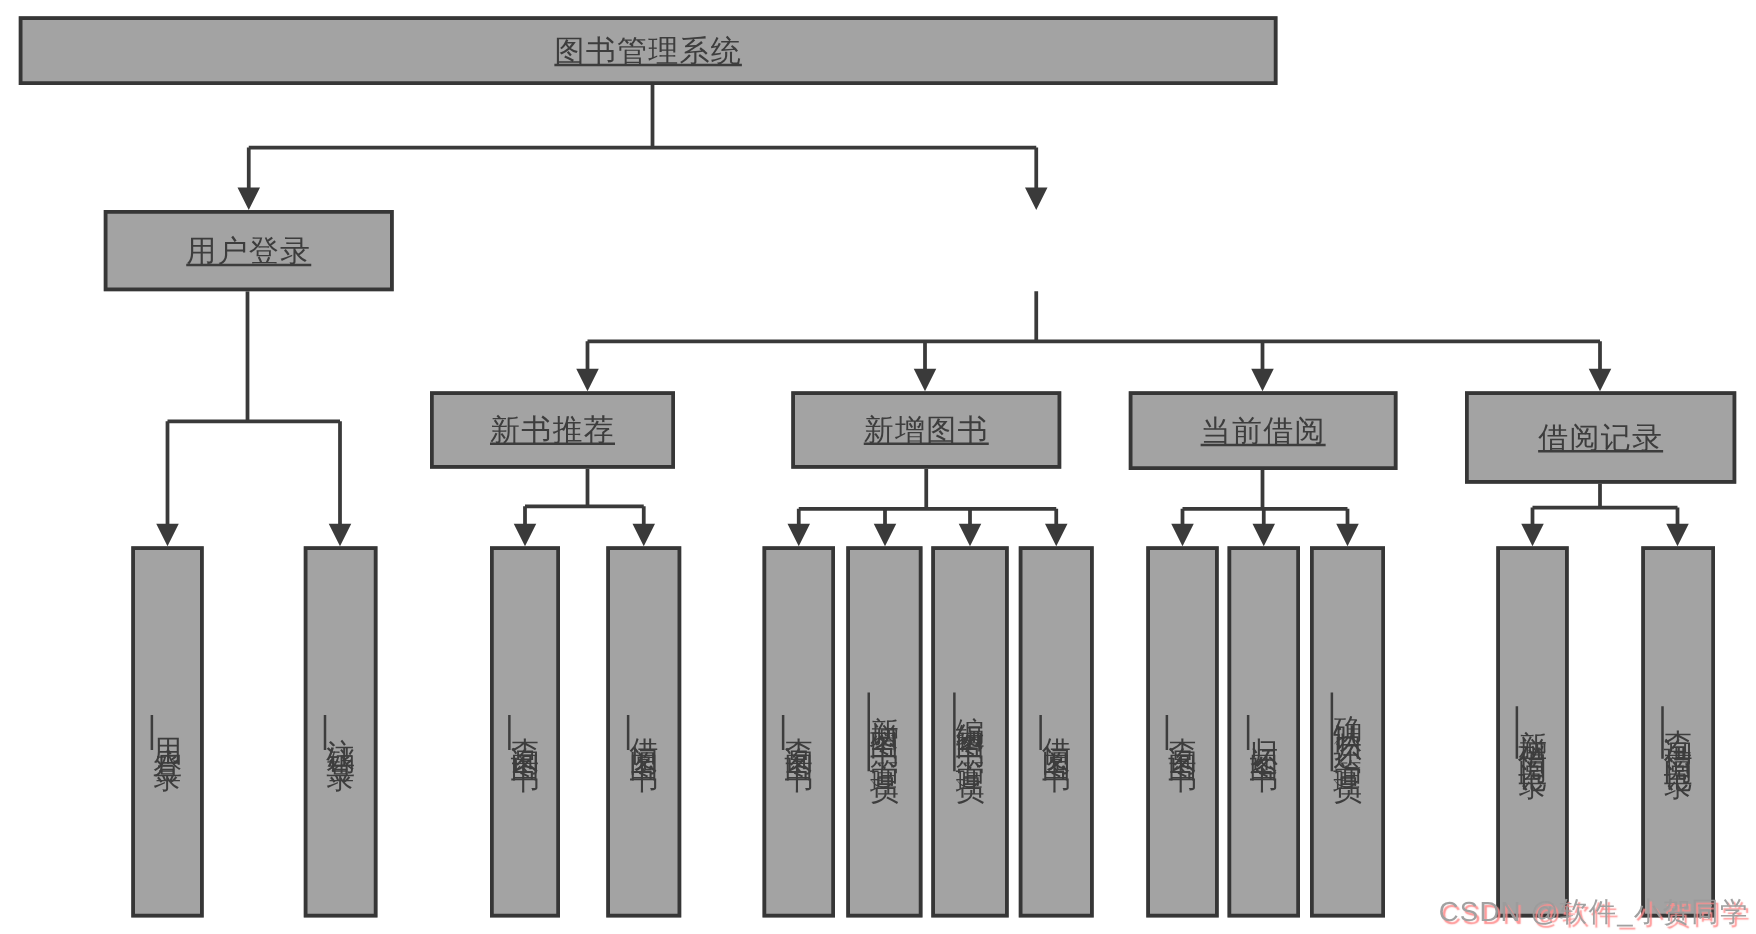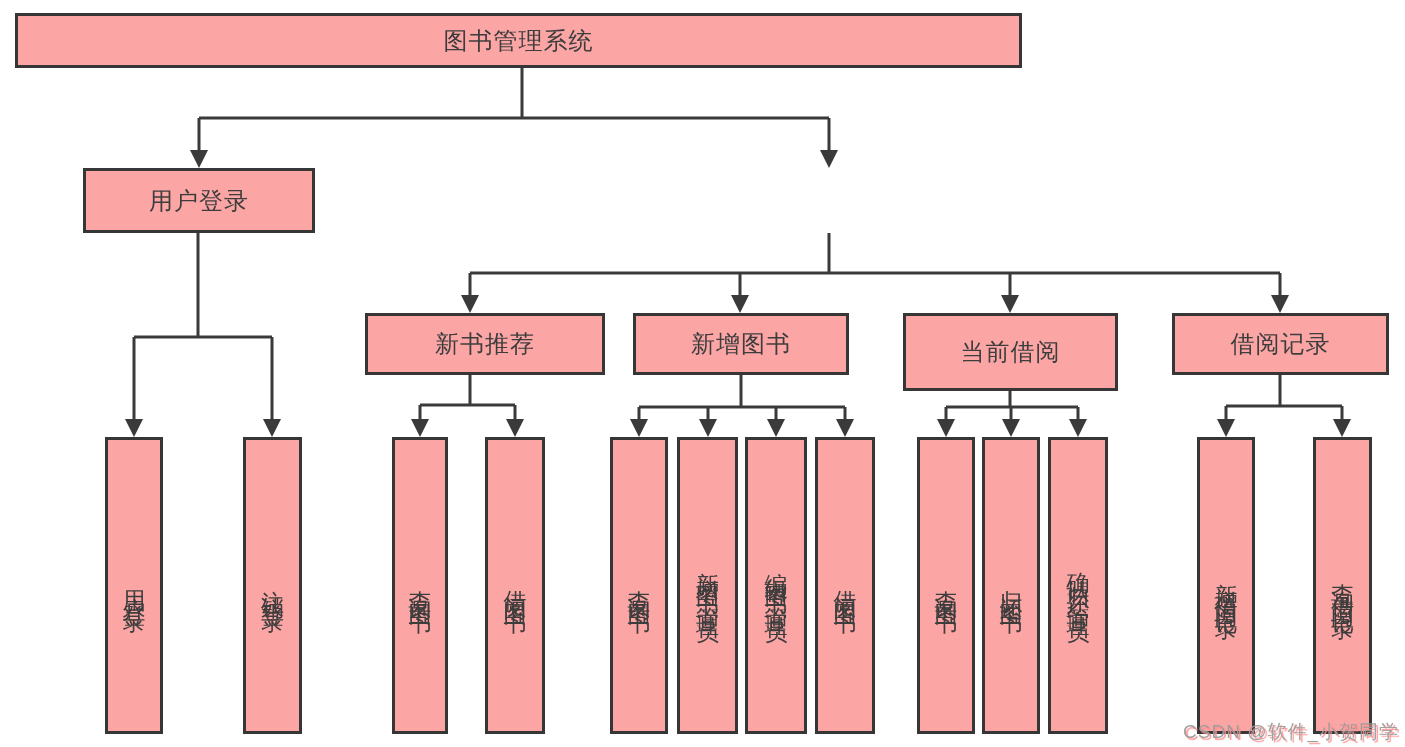--- a/index.html
+++ b/index.html
@@ -9,30 +9,31 @@
   html,body{margin:0;padding:0;background:var(--background);}
   .stage{
     position:relative; width:1405px; height:747px; background:var(--background);
     font-family:"Liberation Sans","DejaVu Sans",sans-serif; overflow:hidden;
   }
   .wires{position:absolute;left:0;top:0;color:var(--line);}
   .wires path{stroke:currentColor;stroke-width:3;fill:none;}
   .wires polygon{fill:currentColor;stroke:none;}
   .box{
     position:absolute; box-sizing:border-box; border:3px solid var(--box-border);
-    background:#fca5a5; display:flex; align-items:center; justify-content:center;
+    background:#a3a3a3; display:flex; align-items:center; justify-content:center;
     color:var(--text);
+    text-decoration:underline;
   }
   .box.h .lbl{font-size:24px; letter-spacing:1px; white-space:nowrap;}
   .box.v .lbl{
     writing-mode:vertical-rl; text-orientation:mixed; font-size:23px;
     letter-spacing:7px; line-height:1; white-space:nowrap;
   }
   .watermark{
-    position:absolute; right:6px; bottom:2px; font-size:19px;
+    position:absolute; right:6px; bottom:2px; font-size:22px;
     color:var(--watermark-text); text-shadow:2px 2px 1px var(--watermark-shadow);
     letter-spacing:1px; white-space:nowrap; z-index:5; opacity:.95;
   }
 </style>
 </head>
 <body>
 
 <div class="stage">
 
   <svg class="wires" width="1405" height="747" viewBox="0 0 1405 747">
@@ -79,30 +80,30 @@
   </svg>
 
   <div class="box h" style="left:15px;top:13px;width:1007px;height:55px">
     <span class="lbl">图书管理系统</span>
   </div>
 
   <div class="box h" style="left:83px;top:168px;width:232px;height:65px">
     <span class="lbl">用户登录</span>
   </div>
 
-  <div class="box h" style="left:365px;top:313px;width:240px;height:62px">
+  <div class="box h" style="left:344px;top:313px;width:196px;height:62px">
     <span class="lbl">新书推荐</span>
   </div>
   <div class="box h" style="left:633px;top:313px;width:216px;height:62px">
     <span class="lbl">新增图书</span>
   </div>
-  <div class="box h" style="left:903px;top:313px;width:215px;height:78px">
+  <div class="box h" style="left:903px;top:313px;width:215px;height:63px">
     <span class="lbl">当前借阅</span>
   </div>
-  <div class="box h" style="left:1172px;top:313px;width:217px;height:62px">
+  <div class="box h" style="left:1172px;top:313px;width:217px;height:74px">
     <span class="lbl">借阅记录</span>
   </div>
 
   <div class="box v" style="left:105px;top:437px;width:58px;height:297px">
     <span class="lbl">用户登录</span>
   </div>
   <div class="box v" style="left:243px;top:437px;width:59px;height:297px">
     <span class="lbl">注销登录</span>
   </div>
 

